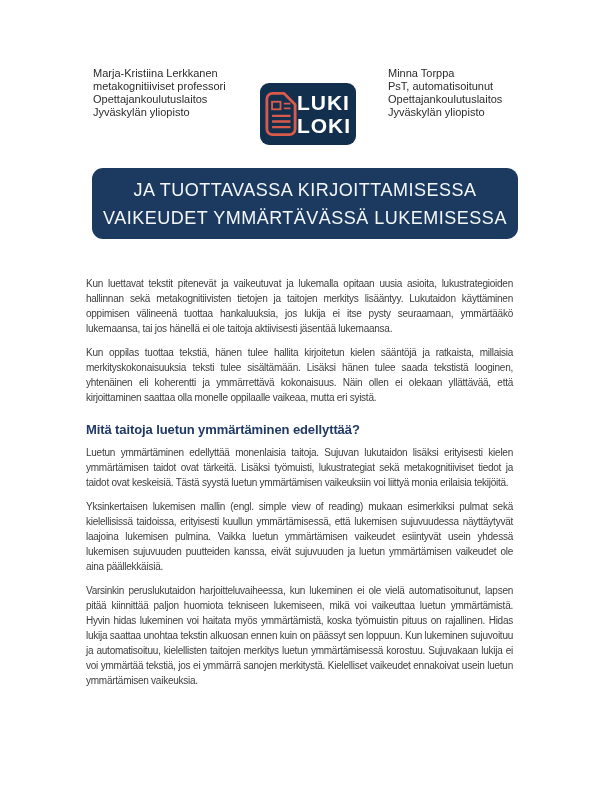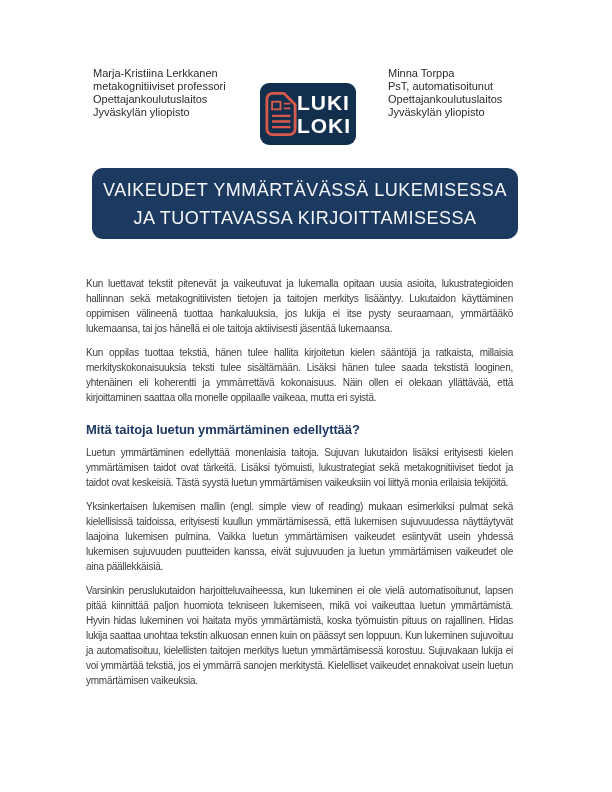--- a/index.html
+++ b/index.html
@@ -83,22 +83,22 @@
   </div>
 
   <div class="author-block author-right">
     <div>Minna Torppa</div>
     <div>PsT, automatisoitunut</div>
     <div>Opettajankoulutuslaitos</div>
     <div>Jyväskylän yliopisto</div>
   </div>
 
   <div class="banner">
+    <div>JA TUOTTAVASSA KIRJOITTAMISESSA</div>
     <div>VAIKEUDET YMMÄRTÄVÄSSÄ LUKEMISESSA</div>
-    <div>JA TUOTTAVASSA KIRJOITTAMISESSA</div>
   </div>
 
   <div class="content">
     <p>Kun luettavat tekstit pitenevät ja vaikeutuvat ja lukemalla opitaan uusia asioita, lukustrategioiden hallinnan sekä metakognitiivisten tietojen ja taitojen merkitys lisääntyy. Lukutaidon käyttäminen oppimisen välineenä tuottaa hankaluuksia, jos lukija ei itse pysty seuraamaan, ymmärtääkö lukemaansa, tai jos hänellä ei ole taitoja aktiivisesti jäsentää lukemaansa.</p>
     <p>Kun oppilas tuottaa tekstiä, hänen tulee hallita kirjoitetun kielen sääntöjä ja ratkaista, millaisia merkityskokonaisuuksia teksti tulee sisältämään. Lisäksi hänen tulee saada tekstistä looginen, yhtenäinen eli koherentti ja ymmärrettävä kokonaisuus. Näin ollen ei olekaan yllättävää, että kirjoittaminen saattaa olla monelle oppilaalle vaikeaa, mutta eri syistä.</p>
     <h2>Mitä taitoja luetun ymmärtäminen edellyttää?</h2>
     <p>Luetun ymmärtäminen edellyttää monenlaisia taitoja. Sujuvan lukutaidon lisäksi erityisesti kielen ymmärtämisen taidot ovat tärkeitä. Lisäksi työmuisti, lukustrategiat sekä metakognitiiviset tiedot ja taidot ovat keskeisiä. Tästä syystä luetun ymmärtämisen vaikeuksiin voi liittyä monia erilaisia tekijöitä.</p>
     <p>Yksinkertaisen lukemisen mallin (engl. simple view of reading) mukaan esimerkiksi pulmat sekä kielellisissä taidoissa, erityisesti kuullun ymmärtämisessä, että lukemisen sujuvuudessa näyttäytyvät laajoina lukemisen pulmina. Vaikka luetun ymmärtämisen vaikeudet esiintyvät usein yhdessä lukemisen sujuvuuden puutteiden kanssa, eivät sujuvuuden ja luetun ymmärtämisen vaikeudet ole aina päällekkäisiä.</p>
     <p>Varsinkin peruslukutaidon harjoitteluvaiheessa, kun lukeminen ei ole vielä automatisoitunut, lapsen pitää kiinnittää paljon huomiota tekniseen lukemiseen, mikä voi vaikeuttaa luetun ymmärtämistä. Hyvin hidas lukeminen voi haitata myös ymmärtämistä, koska työmuistin pituus on rajallinen. Hidas lukija saattaa unohtaa tekstin alkuosan ennen kuin on päässyt sen loppuun. Kun lukeminen sujuvoituu ja automatisoituu, kielellisten taitojen merkitys luetun ymmärtämisessä korostuu. Sujuvakaan lukija ei voi ymmärtää tekstiä, jos ei ymmärrä sanojen merkitystä. Kielelliset vaikeudet ennakoivat usein luetun ymmärtämisen vaikeuksia.</p>
   </div>

